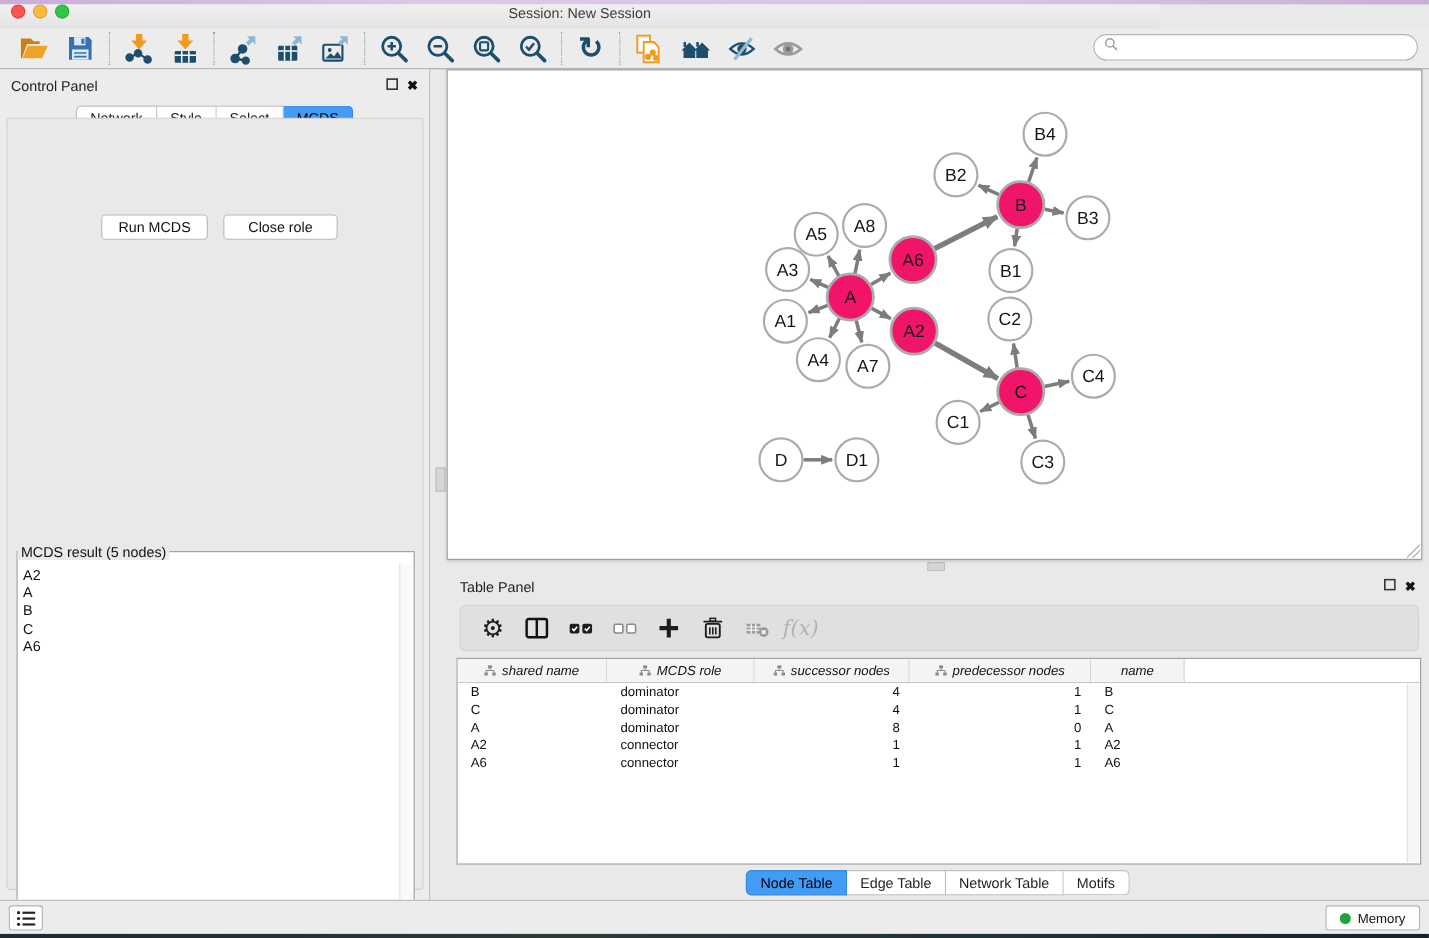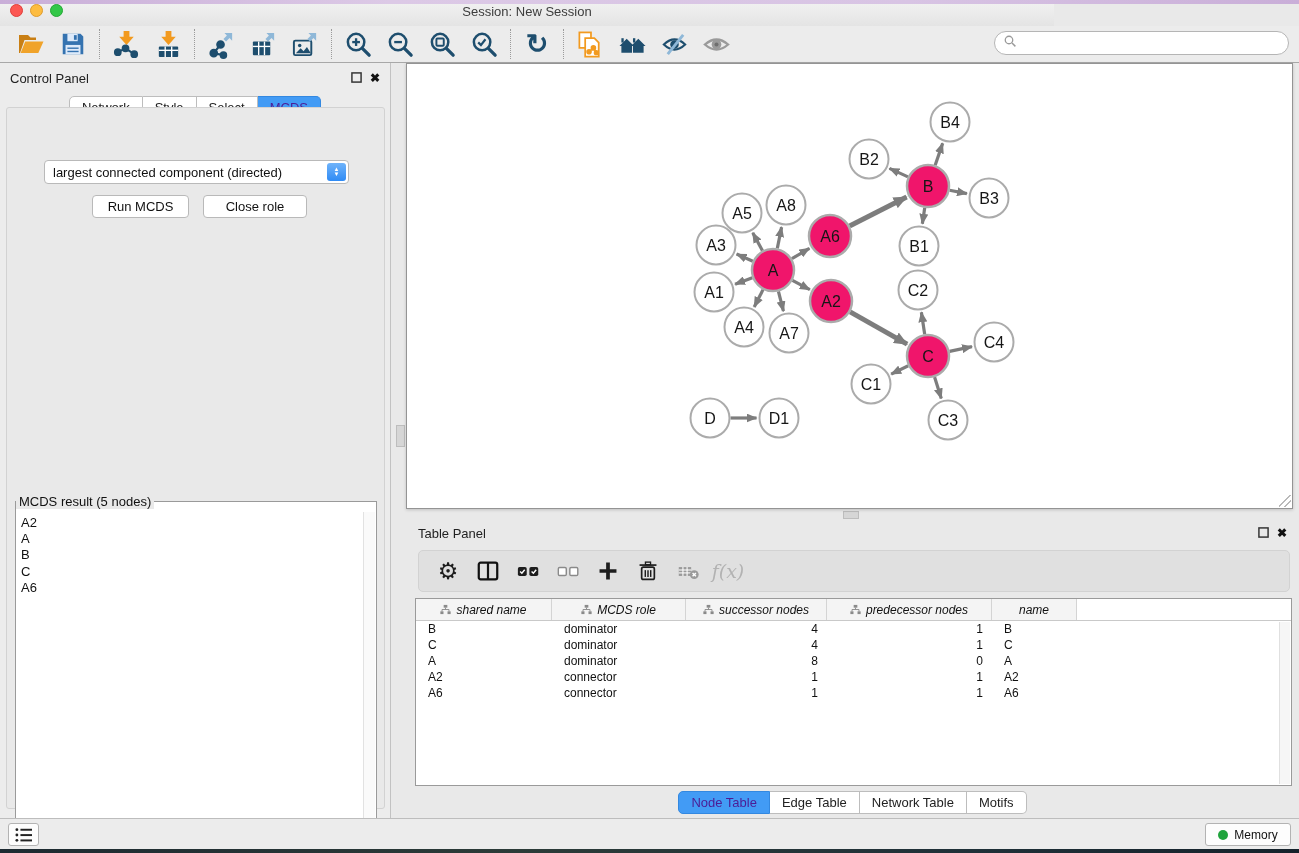--- a/index.html
+++ b/index.html
@@ -24,21 +24,21 @@
   #cp-header { position:absolute; left:0; top:0; width:100%; height:30px; display:flex; align-items:center; padding:0 10px; }
   #cp-title { font-size:13px; color:#222; }
   .panel-ctl { margin-left:auto; display:flex; gap:8px; align-items:center; }
   .panel-ctl span { cursor:default; }
   .x-glyph { font-size:12px; font-weight:bold; color:#111; }
   #cp-tabs { position:absolute; left:0; top:33px; width:100%; display:flex; justify-content:center; }
   .seg { display:flex; }
   .seg .tab { font-size:13px; padding:3px 12px; background:#fff; border:1px solid #bdbdbd; border-left:none; color:#222; cursor:default; }
   .seg .tab:first-child { border-left:1px solid #bdbdbd; border-radius:5px 0 0 5px; }
   .seg .tab:last-child { border-radius:0 5px 5px 0; }
-  .seg .tab.active { background:#429BF5; border-color:#3388e0; color:#4c1d95; }
+  .seg .tab.active { background:#429BF5; border-color:#3388e0; color:#000000; }
   #cp-pane { position:absolute; left:6px; top:44px; width:379px; height:702px; background:#e9e9e9; border:1px solid #d2d2d2; border-radius:3px; }
   #opt-label { position:absolute; left:0; top:33px; width:100%; text-align:center; font-size:13px; color:#111; }
   #criterion-select { position:absolute; left:37px; top:52px; width:305px; height:24px; background:#fff; border:1px solid #b9b9b9; border-radius:4px; font-size:13px; color:#111; display:flex; align-items:center; padding-left:8px; }
   #criterion-stepper { position:absolute; right:2px; top:2px; width:19px; height:18px; border-radius:3px; background:linear-gradient(#6fb3fa,#2f8bf5); display:flex; flex-direction:column; align-items:center; justify-content:center; color:#fff; font-size:6px; line-height:5px; }
   .cp-btn { position:absolute; top:87px; height:23px; background:#fff; border:1px solid #b9b9b9; border-radius:4px; font-size:13px; color:#111; display:flex; align-items:center; justify-content:center; cursor:default; }
   #run-btn { left:85px; width:97px; }
   #closep-btn { left:196px; width:104px; }
   #result-box { position:absolute; left:8px; top:386px; width:362px; height:338px; border:1px solid #9a9a9a; background:#fff; }
   #result-legend { font-size:13px; color:#111; padding:0 3px; background:#e9e9e9; }
   #result-list { position:absolute; left:1px; top:3px; right:13px; bottom:1px; background:#fff; font-size:13px; color:#111; padding:3px 0 0 4px; line-height:16.2px; overflow:hidden; }
@@ -290,27 +290,20 @@
   </div>
   <div id="cp-tabs">
       <div class="seg" id="cp-tabseg">
         <div class="tab">Network</div>
         <div class="tab">Style</div>
         <div class="tab">Select</div>
         <div class="tab active">MCDS</div>
       </div>
     </div>
   <div id="cp-pane">
-    <div id="criterion-select">
-      <span>largest connected component (directed)</span>
-      <span id="criterion-stepper">
-          <span>▲</span>
-          <span>▼</span>
-        </span>
-    </div>
     <div id="run-btn" class="cp-btn">Run MCDS</div>
     <div id="closep-btn" class="cp-btn">Close role</div>
     <fieldset id="result-box">
       <legend id="result-legend">MCDS result (5 nodes)</legend>
       <div id="result-list">
           <div>A2</div>
           <div>A</div>
           <div>B</div>
           <div>C</div>
           <div>A6</div>

